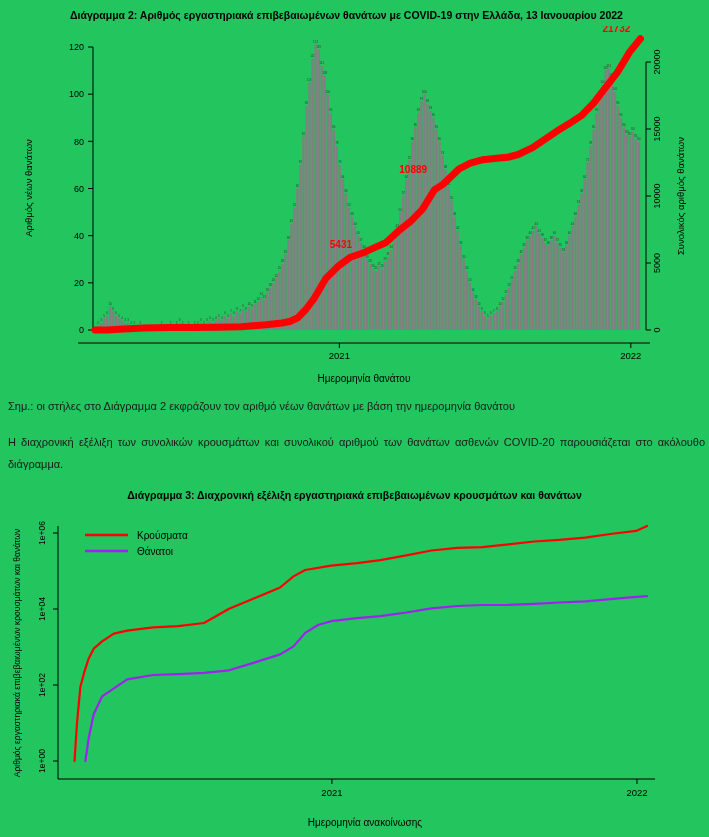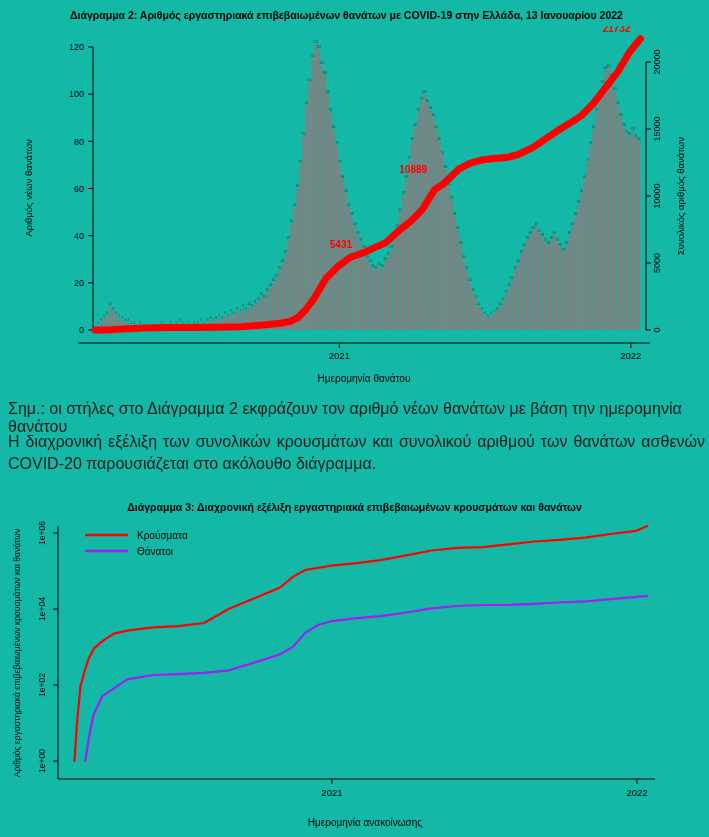--- a/index.html
+++ b/index.html
@@ -1,20 +1,20 @@
 <!DOCTYPE html>
 <html><head>
 <meta charset="utf-8">
 <style>
   html,body{margin:0;padding:0;background:#ffffff;}
-  #page{position:relative;width:709px;height:837px;background:#14b8a6;overflow:hidden;
+  #page{position:relative;width:709px;height:837px;background:#22c55e;overflow:hidden;
         font-family:"Liberation Sans", sans-serif;color:#000;}
   .abs{position:absolute;}
   .chart-title{font-weight:bold;font-size:10.5px;letter-spacing:0px;white-space:nowrap;}
-  .bodytext{font-size:16px;color:#1a1a1a;}
+  .bodytext{font-size:11px;color:#1a1a1a;}
   svg text{font-family:"Liberation Sans", sans-serif;}
 </style>
 </head>
 <body>
 
 <div id="page">
 
   <div class="abs chart-title" style="left:70px;top:9px;">Διάγραμμα 2: Αριθμός εργαστηριακά επιβεβαιωμένων θανάτων με COVID-19 στην Ελλάδα, 13 Ιανουαρίου 2022</div>
 
   <svg id="svg-chart2" class="abs" style="left:0;top:26px;" width="709" height="366" viewBox="0 0 709 366">
@@ -409,21 +409,21 @@
         <text x="340.9" y="222.2" font-size="10" font-weight="bold" fill="#FF0000" text-anchor="middle">5431</text>
         <text x="413.2" y="147.1" font-size="10" font-weight="bold" fill="#FF0000" text-anchor="middle">10889</text>
         <text x="616.4" y="5.8" font-size="10" font-weight="bold" fill="#FF0000" text-anchor="middle">21732</text>
       </g>
     </svg>
 
   <div class="abs bodytext" style="left:8px;top:400px;">Σημ.: οι στήλες στο Διάγραμμα 2 εκφράζουν τον αριθμό νέων θανάτων με βάση την ημερομηνία θανάτου</div>
 
   <div class="abs bodytext" style="left:8px;top:431px;width:697px;text-align:justify;line-height:22px;">Η διαχρονική εξέλιξη των συνολικών κρουσμάτων και συνολικού αριθμού των θανάτων ασθενών COVID-20 παρουσιάζεται στο ακόλουθο διάγραμμα.</div>
 
-  <div class="abs chart-title" style="left:0;top:489px;width:709px;text-align:center;margin-top:12px;">Διάγραμμα 3: Διαχρονική εξέλιξη εργαστηριακά επιβεβαιωμένων κρουσμάτων και θανάτων</div>
+  <div class="abs chart-title" style="left:0;top:489px;width:709px;text-align:center;">Διάγραμμα 3: Διαχρονική εξέλιξη εργαστηριακά επιβεβαιωμένων κρουσμάτων και θανάτων</div>
 
   <svg id="svg-chart3" class="abs" style="left:0;top:508px;" width="709" height="329" viewBox="0 0 709 329">
       <g stroke="#000000" stroke-width="1">
         <line x1="58" y1="18" x2="58" y2="271"></line>
         <line x1="53" y1="253" x2="58" y2="253"></line>
         <text x="45" y="253" font-size="8.5" text-anchor="middle" stroke="none" fill="#000" transform="rotate(-90 45 253)">1e+00</text>
         <line x1="53" y1="177" x2="58" y2="177"></line>
         <text x="45" y="177" font-size="8.5" text-anchor="middle" stroke="none" fill="#000" transform="rotate(-90 45 177)">1e+02</text>
         <line x1="53" y1="101" x2="58" y2="101"></line>
         <text x="45" y="101" font-size="8.5" text-anchor="middle" stroke="none" fill="#000" transform="rotate(-90 45 101)">1e+04</text>

